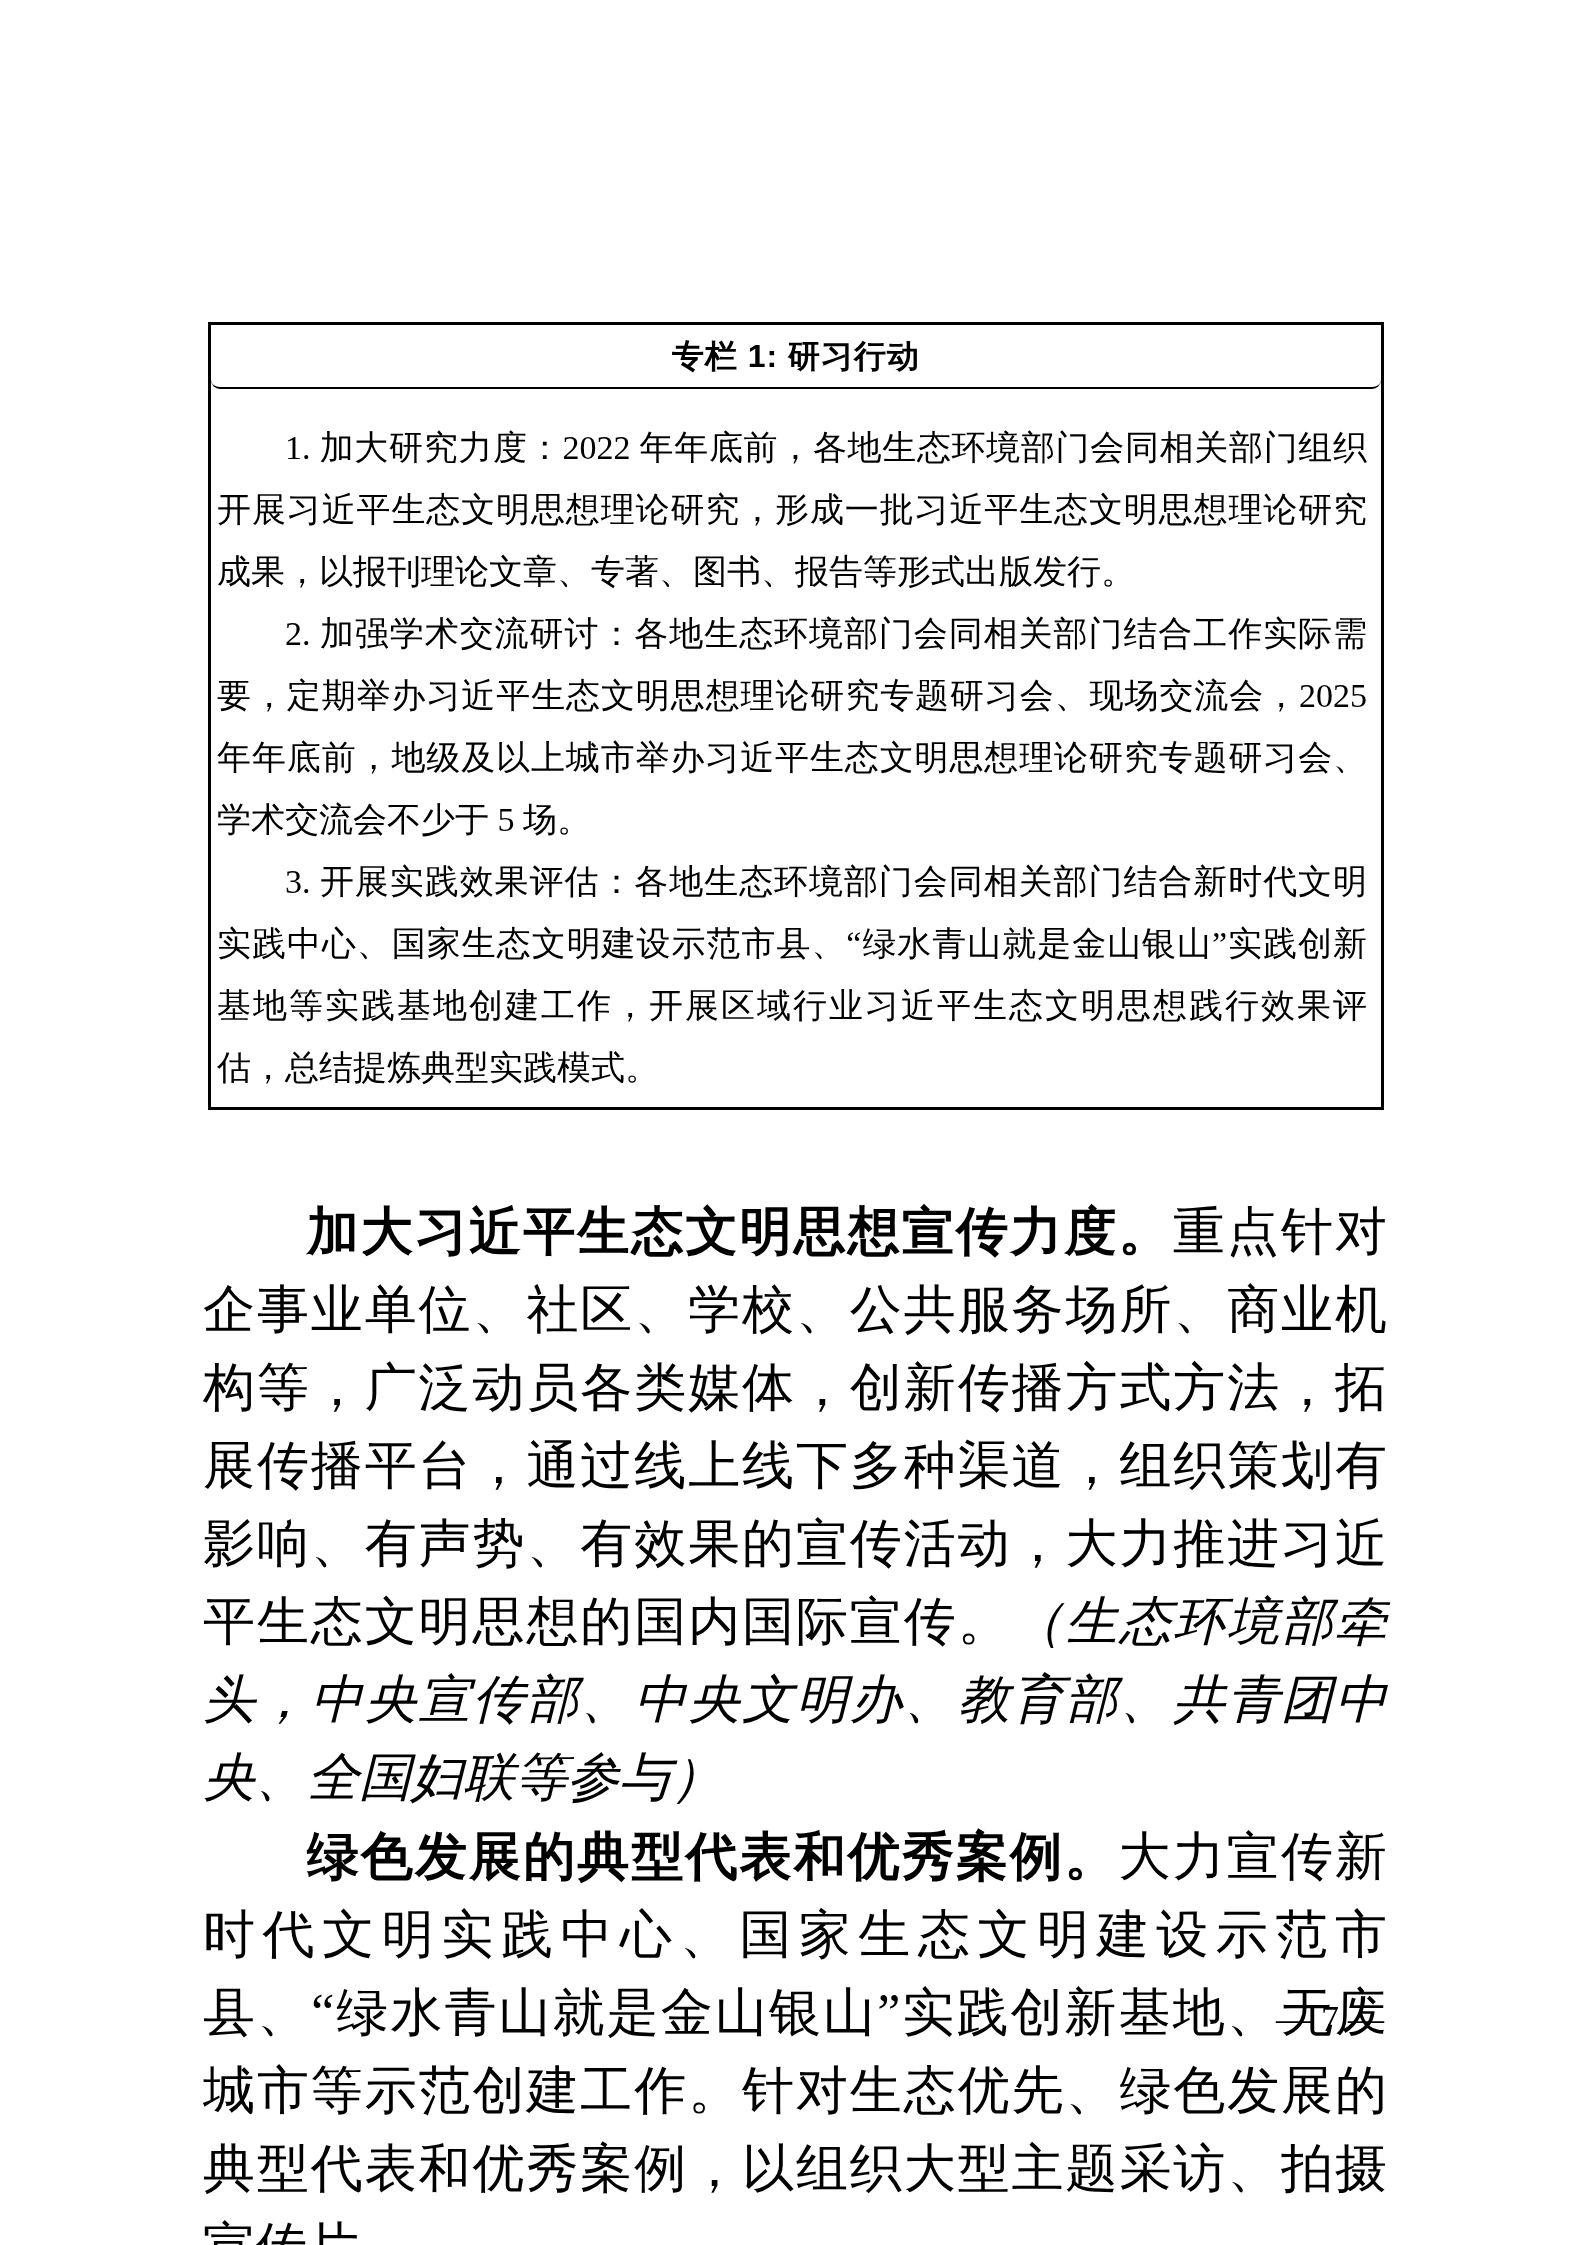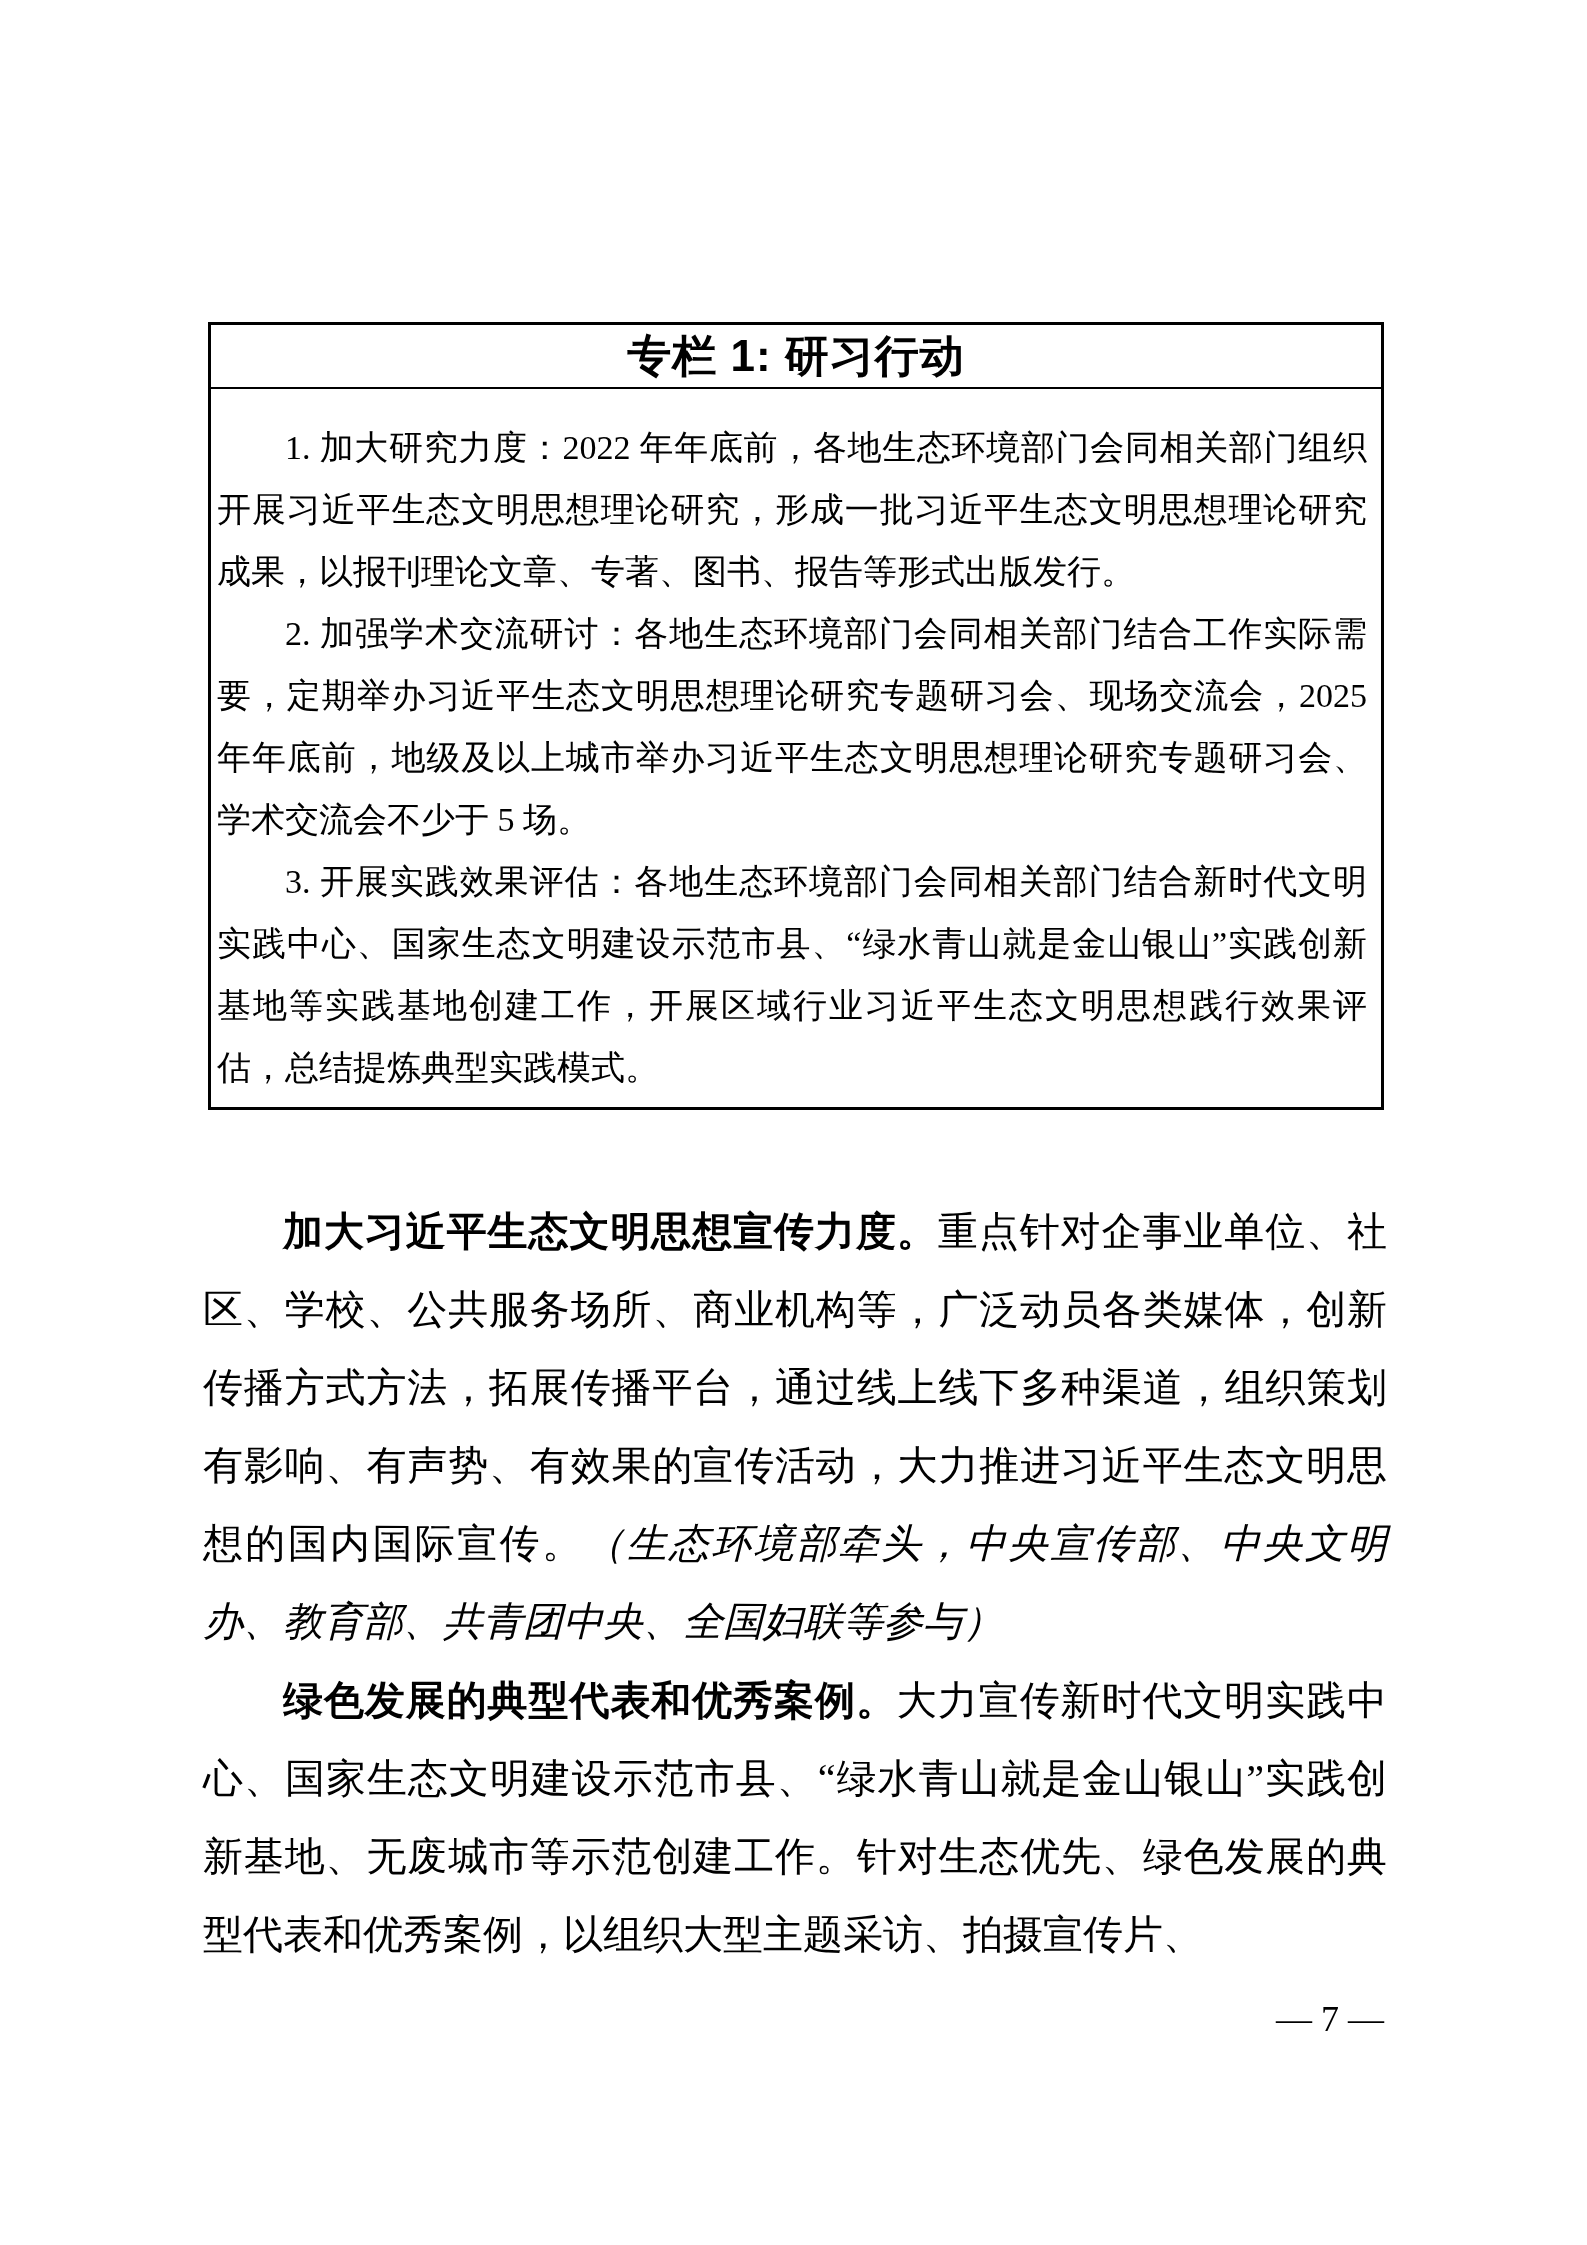--- a/index.html
+++ b/index.html
@@ -26,23 +26,24 @@
     border: 3px solid #000000;
     box-sizing: border-box;
     background: #ffffff;
   }
   .box-title {
     height: 62px;
     line-height: 62px;
     text-align: center;
     font-family: "Liberation Sans", sans-serif;
     font-weight: bold;
-    font-size: 44px;
+    font-size: 32px;
     border-bottom: 2px solid #000000;
     letter-spacing: 1px;
+    border-radius: 9px;
   }
   .box-body {
     padding: 28px 14px 0 6px;
   }
   .box-para {
     margin: 0;
     font-size: 34px;
     line-height: 62px;
     text-indent: 2em;
     text-align: justify;
@@ -50,21 +51,21 @@
   }
   
   .main-text {
     position: absolute;
     left: 203px;
     top: 1192px;
     width: 1184px;
   }
   .para {
     margin: 0;
-    font-size: 40px;
+    font-size: 52px;
     line-height: 78px;
     text-indent: 2em;
     text-align: justify;
     font-family: "Liberation Serif", serif;
   }
   .lead {
     font-family: "Liberation Sans", sans-serif;
     font-weight: bold;
   }
   .note {

